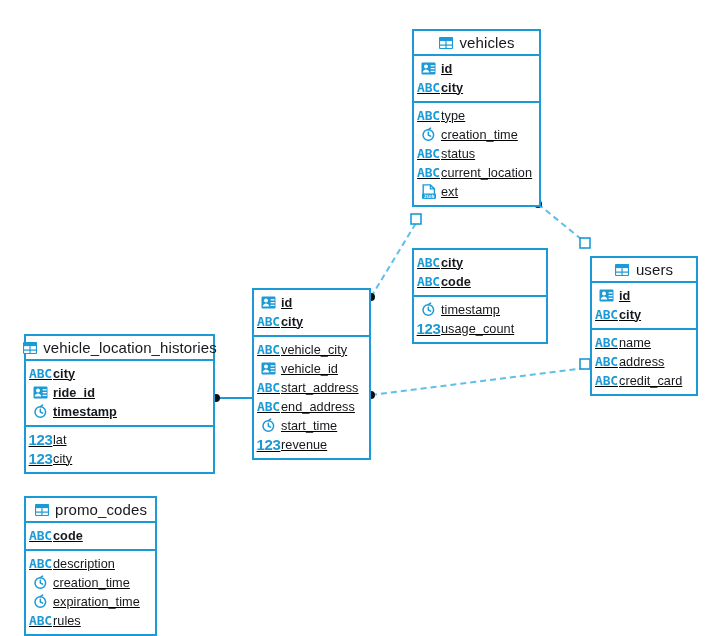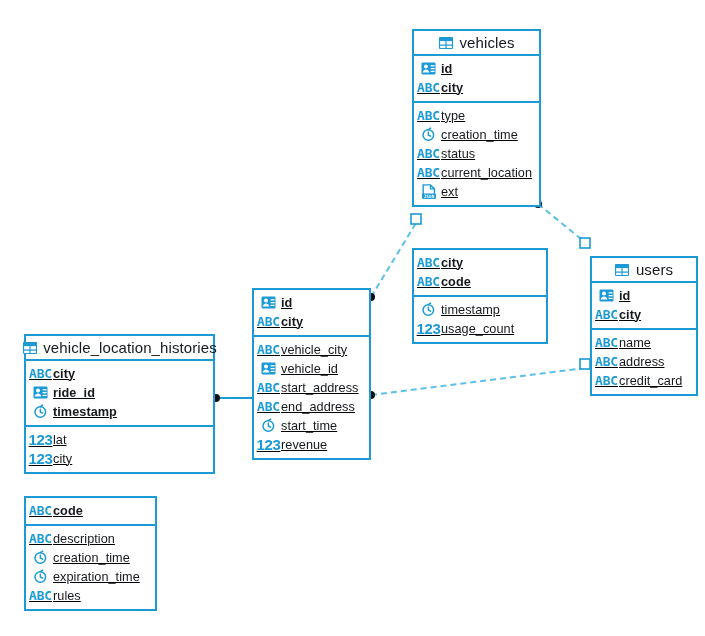--- a/index.html
+++ b/index.html
@@ -351,20 +351,31 @@
             <span class="ic ic-num">123</span>
             <span class="col-name">lat</span>
           </div>
           <div class="col">
             <span class="ic ic-num">123</span>
             <span class="col-name">city</span>
           </div>
         </div>
       </div>
       <div class="tbl" style="left: 24px; top: 496px; width: 133px;">
+        <div class="tbl-header">
+          <span class="hdr-icon">
+            <svg width="14" height="12" viewBox="0 0 14 12">
+              <rect x="0.5" y="0.5" width="13" height="11" rx="1" fill="#ffffff" stroke="#1b9ad6" stroke-width="1.2"></rect>
+              <rect x="0.5" y="0.5" width="13" height="3.6" fill="#1b9ad6"></rect>
+              <rect x="6.4" y="4.1" width="1.2" height="7.4" fill="#1b9ad6"></rect>
+              <rect x="0.5" y="7.5" width="13" height="1.2" fill="#1b9ad6"></rect>
+            </svg>
+          </span>
+          <span class="tbl-title">promo_codes</span>
+        </div>
         <div class="tbl-section keys">
           <div class="col pk">
             <span class="ic ic-abc">ABC</span>
             <span class="col-name">code</span>
           </div>
         </div>
         <div class="tbl-section">
           <div class="col">
             <span class="ic ic-abc">ABC</span>
             <span class="col-name">description</span>

